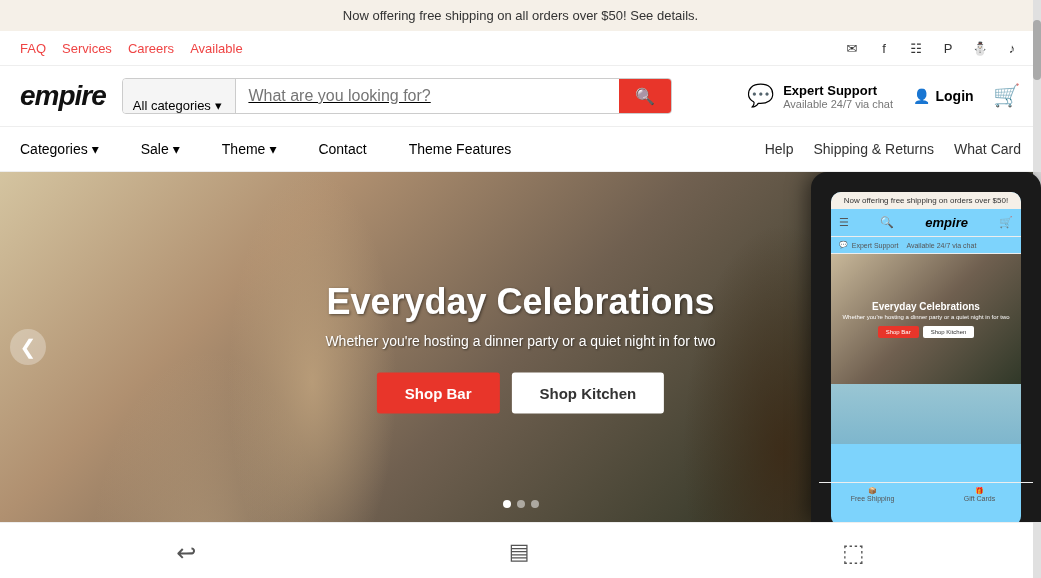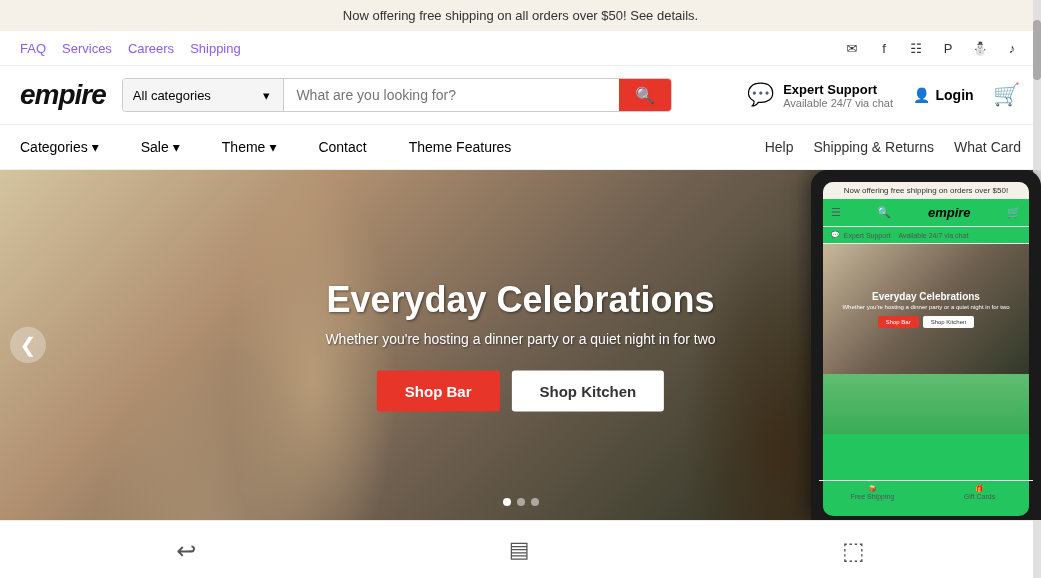--- a/index.html
+++ b/index.html
@@ -18,21 +18,21 @@
     .utility-nav {
       display: flex;
       justify-content: space-between;
       align-items: center;
       padding: 8px 20px;
       border-bottom: 1px solid #eee;
       font-size: 13px;
     }
     .utility-nav-left { display: flex; gap: 16px; }
     .utility-nav-right { display: flex; gap: 14px; align-items: center; }
-    .utility-nav a { color: #8b5cf6; text-decoration: none; text-align: right; }
+    .utility-nav a { color: #ef4444; text-decoration: none; text-align: right; }
     .social-icon { width: 18px; height: 18px; display: inline-flex; align-items: center; justify-content: center; color: #333; }
 
     
     .main-header {
       display: flex;
       align-items: center;
       padding: 12px 20px;
       gap: 16px;
       border-bottom: 1px solid #eee;
     }
@@ -46,36 +46,36 @@
     .search-bar {
       display: flex;
       flex: 1;
       max-width: 550px;
       border: 1px solid #ccc;
       border-radius: 4px;
       overflow: hidden;
     }
     .search-category {
       display: flex;
-      align-items: center;
+      align-items: flex-end;
       padding: 0 10px;
       background: #f5f5f5;
       border-right: 1px solid #ccc;
       font-size: 13px;
       white-space: nowrap;
       cursor: pointer;
-      gap: 48px;
     }
     .search-category span { margin-right: 4px; }
     .search-input {
       flex: 1;
       border: none;
       outline: none;
       padding: 8px 12px;
-      font-size: 14px;
+      font-size: 16px;
+      text-decoration: underline;
     }
     .search-btn {
       background: #e8352a;
       border: none;
       padding: 0 16px;
       cursor: pointer;
       color: white;
       font-size: 16px;
     }
     .header-right {
@@ -238,22 +238,22 @@
       top: 0;
       width: 230px;
       height: 100%;
       background: #1a1a1a;
       border-radius: 16px 16px 0 0;
       overflow: hidden;
       box-shadow: -4px 0 20px rgba(0,0,0,0.5);
       z-index: 15;
     }
     .phone-inner {
-      background: #22c55e;
-      margin: 12px;
+      background: #7dd3fc;
+      margin: 20px;
       border-radius: 10px;
       overflow: hidden;
       height: calc(100% - 16px);
     }
     .phone-announcement {
       background: #f5f0e8;
       font-size: 8px;
       text-align: center;
       padding: 4px;
       color: #333;
@@ -341,21 +341,21 @@
 
   <div class="announcement-bar">
     <span>Now offering free shipping on all orders over $50! See details.</span>
   </div>
 
   <div class="utility-nav">
     <div class="utility-nav-left">
       <a href="#">FAQ</a>
       <a href="#">Services</a>
       <a href="#">Careers</a>
-      <a href="#">Shipping</a>
+      <a href="#">Available</a>
     </div>
     <div class="utility-nav-right">
       <span class="social-icon">✉</span>
       <span class="social-icon">f</span>
       <span class="social-icon">☷</span>
       <span class="social-icon">P</span>
       <span class="social-icon">⛄</span>
       <span class="social-icon">♪</span>
     </div>
   </div>

